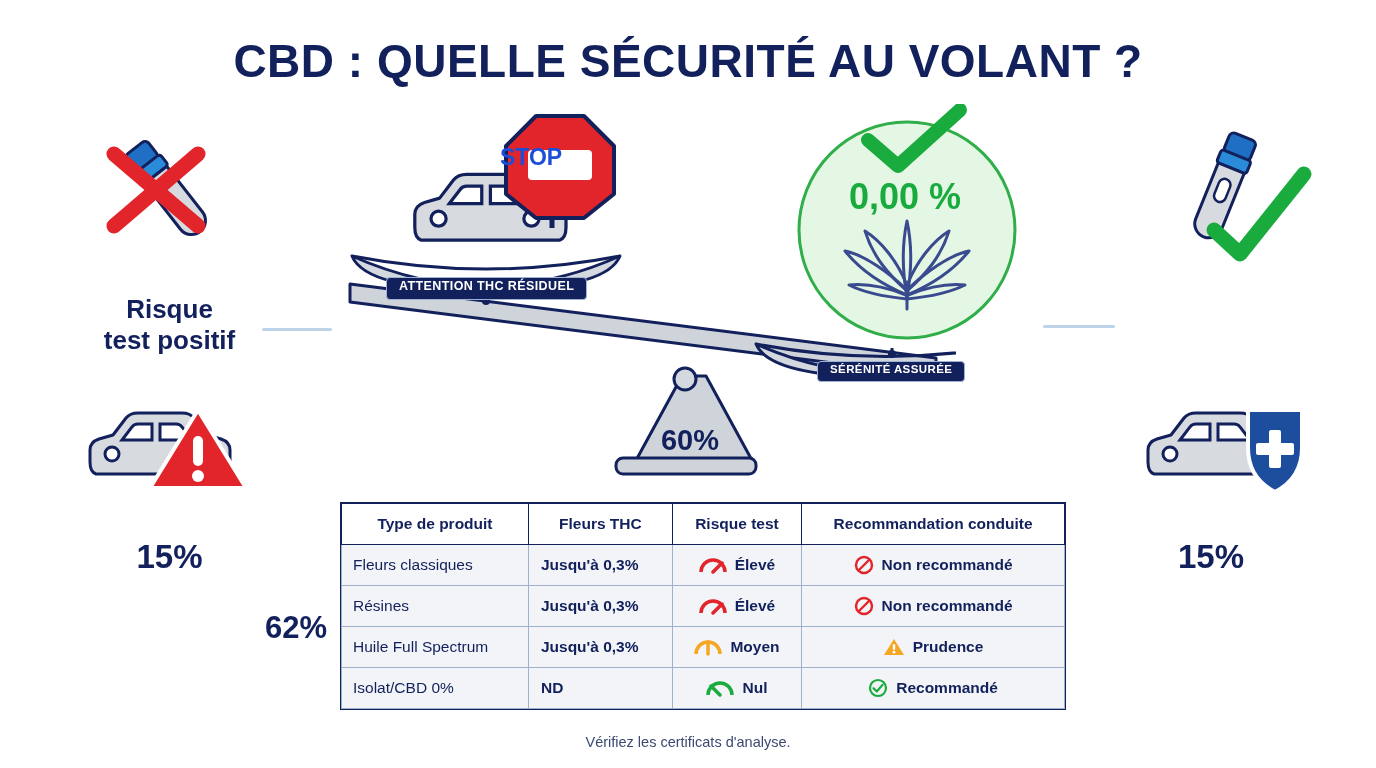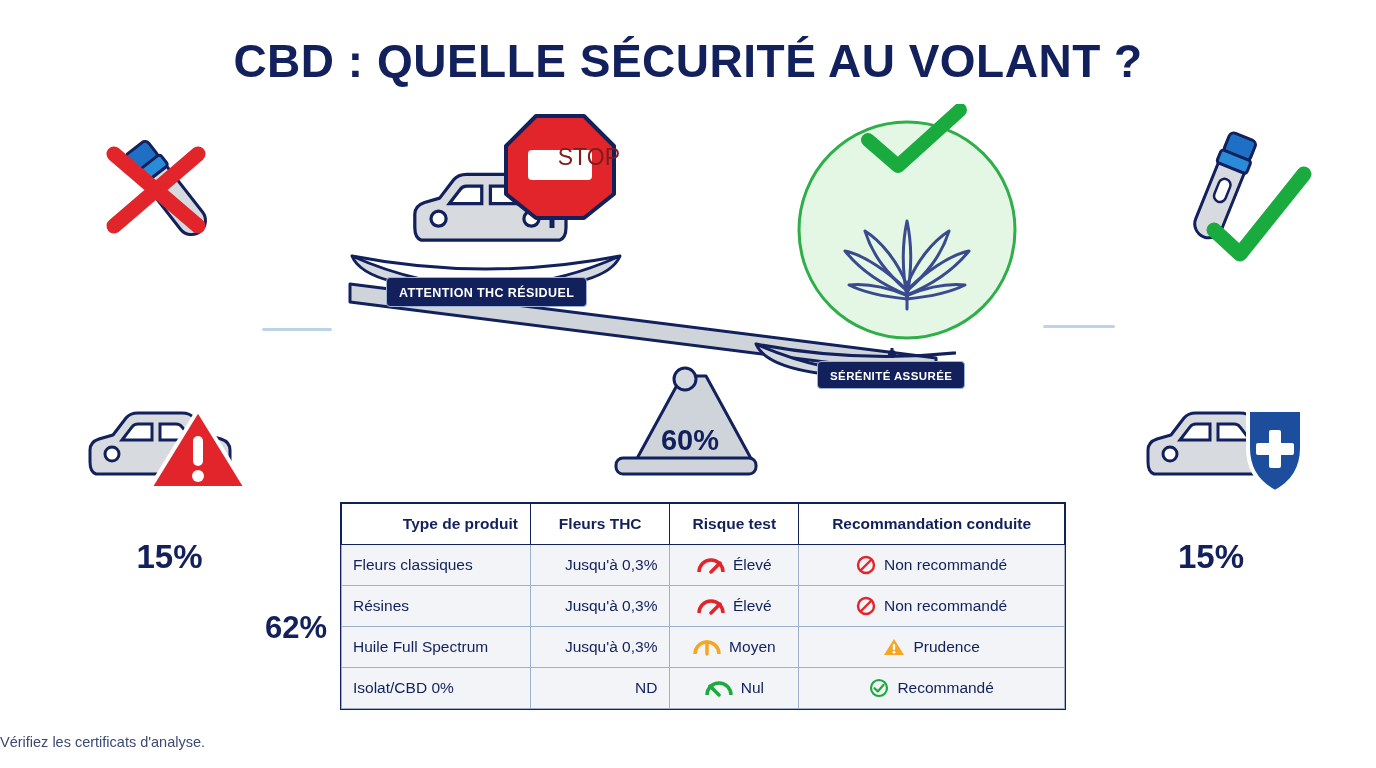--- a/index.html
+++ b/index.html
@@ -106,21 +106,21 @@
   .scale-wrap { left: 336px; top: 96px; }
 
   
   .plate-label {
     position: absolute;
     background: #12205c;
     color: #ffffff;
     font-size: 12.5px;
     font-weight: bold;
     letter-spacing: 0.4px;
-    padding: 8px 12px 6px 12px;
+    padding: 1px 12px 6px 12px;
     border-radius: 4px;
     border: 1px solid #9fb3d6;
     white-space: nowrap;
   }
   .plate-label.left-plate { left: 386px; top: 277px; }
   .plate-label.right-plate { left: 817px; top: 361px; font-size: 11.5px; }
 
   .balance-pct {
     position: absolute;
     left: 640px;
@@ -156,48 +156,48 @@
   table.data {
     border-collapse: collapse;
     width: 100%;
     font-size: 15.5px;
     color: #12205c;
     background: #ffffff;
   }
   table.data th {
     font-size: 15.5px;
     font-weight: bold;
-    text-align: right;
+    text-align: center;
     padding: 11px 12px;
     border: 1px solid #12205c;
     background: #ffffff;
     white-space: nowrap;
   }
   table.data th.c { text-align: center; }
   table.data td {
     padding: 10px 12px;
     border: 1px solid #9fb0cc;
     background: #f2f4f7;
     white-space: nowrap;
   }
-  table.data td.c { text-align: right; }
+  table.data td.c { text-align: left; font-weight: bold; }
   table.data tr td:first-child { text-align: left; padding-left: 11px; }
   .cellflex {
     display: flex;
     align-items: center;
     justify-content: center;
     gap: 8px;
   }
 
   .footnote {
     position: absolute;
     left: 0;
     top: 734px;
     width: 1376px;
-    text-align: left;
+    text-align: center;
     font-size: 14.5px;
     color: #3b4a72;
   }
 </style>
 </head>
 <body>
 
 <div class="stage">
 
   <div class="title">CBD : QUELLE SÉCURITÉ AU VOLANT ?</div>
@@ -207,20 +207,24 @@
       <rect x="72" y="10" width="28" height="22" rx="5" fill="#1f6fc4" stroke="#12205c" stroke-width="3"></rect>
       <rect x="70" y="30" width="32" height="14" rx="3" fill="#2a8bd8" stroke="#12205c" stroke-width="3"></rect>
       <path d="M72 44 h28 v58 a14 14 0 0 1 -28 0 z" fill="#d7dbe0" stroke="#12205c" stroke-width="3"></path>
     </g>
     <g stroke="#e1252b" stroke-width="15" stroke-linecap="round">
       <line x1="28" y1="28" x2="112" y2="100"></line>
       <line x1="112" y1="28" x2="28" y2="100"></line>
     </g>
   </svg>
 
+  <div class="left-label">
+    <span>Risque</span><br>
+    <span>test positif</span>
+  </div>
 
   <div class="dash left"></div>
 
   <svg class="gfx" style="left:80px; top:396px;" width="190" height="110" viewBox="0 0 190 110">
 
     <g fill="#d7dbe0" stroke="#12205c" stroke-width="3" stroke-linejoin="round">
       <path d="M16 78 q-6 -2 -6 -12 l0 -12 q0 -8 9 -11 l14 -4 l13 -17 q4 -5 12 -5 l44 0 q8 0 12 5 l13 17 l14 4 q9 3 9 11 l0 12 q0 10 -6 12 z"></path>
     </g>
     <g fill="#ffffff" stroke="#12205c" stroke-width="3">
       <path d="M42 44 l10 -13 q2 -3 6 -3 l14 0 l0 16 z"></path>
@@ -274,21 +278,21 @@
       <circle cx="118" cy="58" r="7" fill="#ffffff" stroke="#12205c" stroke-width="3"></circle>
     </g>
 
     <line x1="216" y1="60" x2="216" y2="132" stroke="#12205c" stroke-width="5"></line>
   </svg>
 
   <svg class="gfx" style="left:500px; top:110px;" width="120" height="110" viewBox="0 0 120 110">
     <polygon points="36,6 84,6 114,36 114,84 84,108 36,108 6,84 6,36" fill="#e1252b" stroke="#12205c" stroke-width="4" stroke-linejoin="round"></polygon>
     <rect x="28" y="40" width="64" height="30" rx="4" fill="#ffffff"></rect>
   </svg>
-  <div style="position:absolute; left:500px; top:144px; width:120px; text-align:right; font-size:23px; font-weight:normal; color:#7f1d1d;">STOP</div>
+  <div style="position:absolute; left:500px; top:144px; width:120px; text-align:left; font-size:23px; font-weight:bold; color:#1d4ed8;">STOP</div>
 
   <div class="plate-label left-plate">ATTENTION THC RÉSIDUEL</div>
   <div class="plate-label right-plate">SÉRÉNITÉ ASSURÉE</div>
   <div class="balance-pct">60%</div>
 
   <svg class="gfx" style="left:795px; top:112px;" width="224" height="240" viewBox="0 0 224 240">
     <circle cx="112" cy="118" r="108" fill="#e4f7e4" stroke="#2fae49" stroke-width="3"></circle>
 
     <g transform="translate(112,185)" fill="none" stroke="#3a4a8f" stroke-width="3" stroke-linejoin="round" stroke-linecap="round">
       <path d="M0 0 C-4 -22 -6 -48 0 -76 C6 -48 4 -22 0 0 Z"></path>
@@ -297,20 +301,21 @@
       <path d="M0 -2 C-24 -12 -46 -26 -62 -46 C-42 -42 -18 -24 -1 -8 Z"></path>
       <path d="M0 -2 C24 -12 46 -26 62 -46 C42 -42 18 -24 1 -8 Z"></path>
       <path d="M0 2 C-20 0 -42 -4 -58 -12 C-38 -14 -16 -8 -1 -2 Z"></path>
       <path d="M0 2 C20 0 42 -4 58 -12 C38 -14 16 -8 1 -2 Z"></path>
       <line x1="0" y1="0" x2="0" y2="12"></line>
     </g>
   </svg>
   <svg class="gfx" style="left:860px; top:104px;" width="110" height="70" viewBox="0 0 110 70">
     <path d="M8 36 L38 62 L100 6" fill="none" stroke="#1aab3e" stroke-width="14" stroke-linecap="round" stroke-linejoin="round"></path>
   </svg>
+  <div class="zero-pct">0,00 %</div>
 
   <svg class="gfx" style="left:1140px; top:126px;" width="180" height="150" viewBox="0 0 180 150">
     <g transform="rotate(22 80 70)">
       <rect x="66" y="6" width="28" height="22" rx="5" fill="#1f6fc4" stroke="#12205c" stroke-width="3"></rect>
       <rect x="64" y="26" width="32" height="14" rx="3" fill="#2a8bd8" stroke="#12205c" stroke-width="3"></rect>
       <path d="M66 40 h28 v60 a14 14 0 0 1 -28 0 z" fill="#d7dbe0" stroke="#12205c" stroke-width="3"></path>
       <rect x="74" y="52" width="12" height="24" rx="6" fill="#ffffff" stroke="#12205c" stroke-width="2.5"></rect>
     </g>
     <g>
       <path d="M74 104 L100 128 L164 48" fill="none" stroke="#1aab3e" stroke-width="15" stroke-linecap="round" stroke-linejoin="round"></path>

